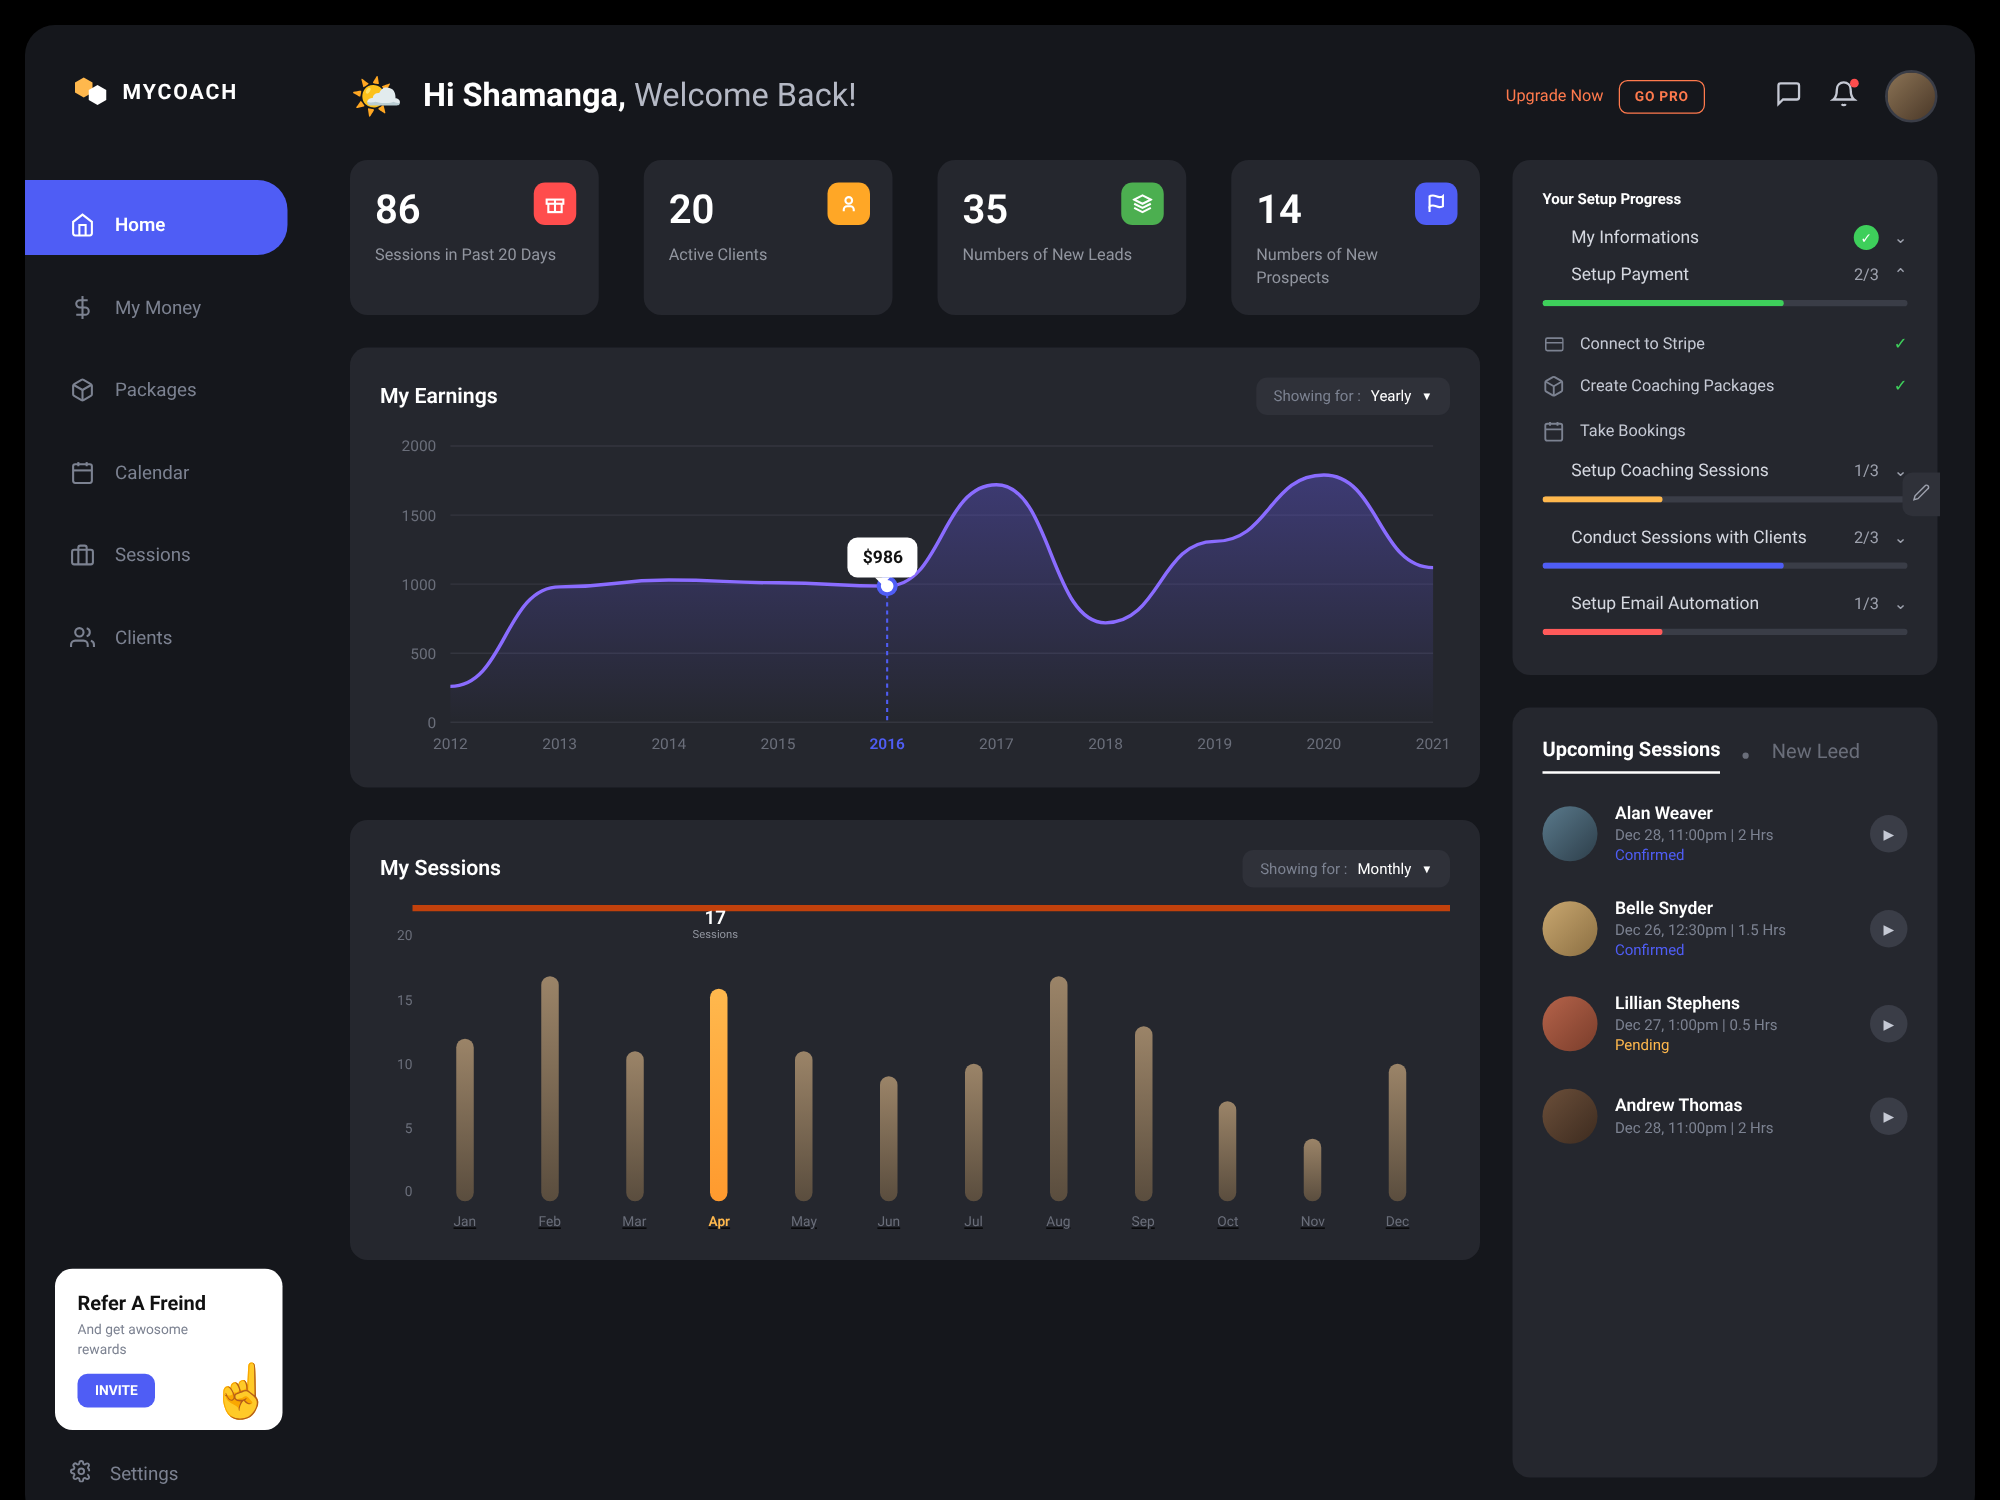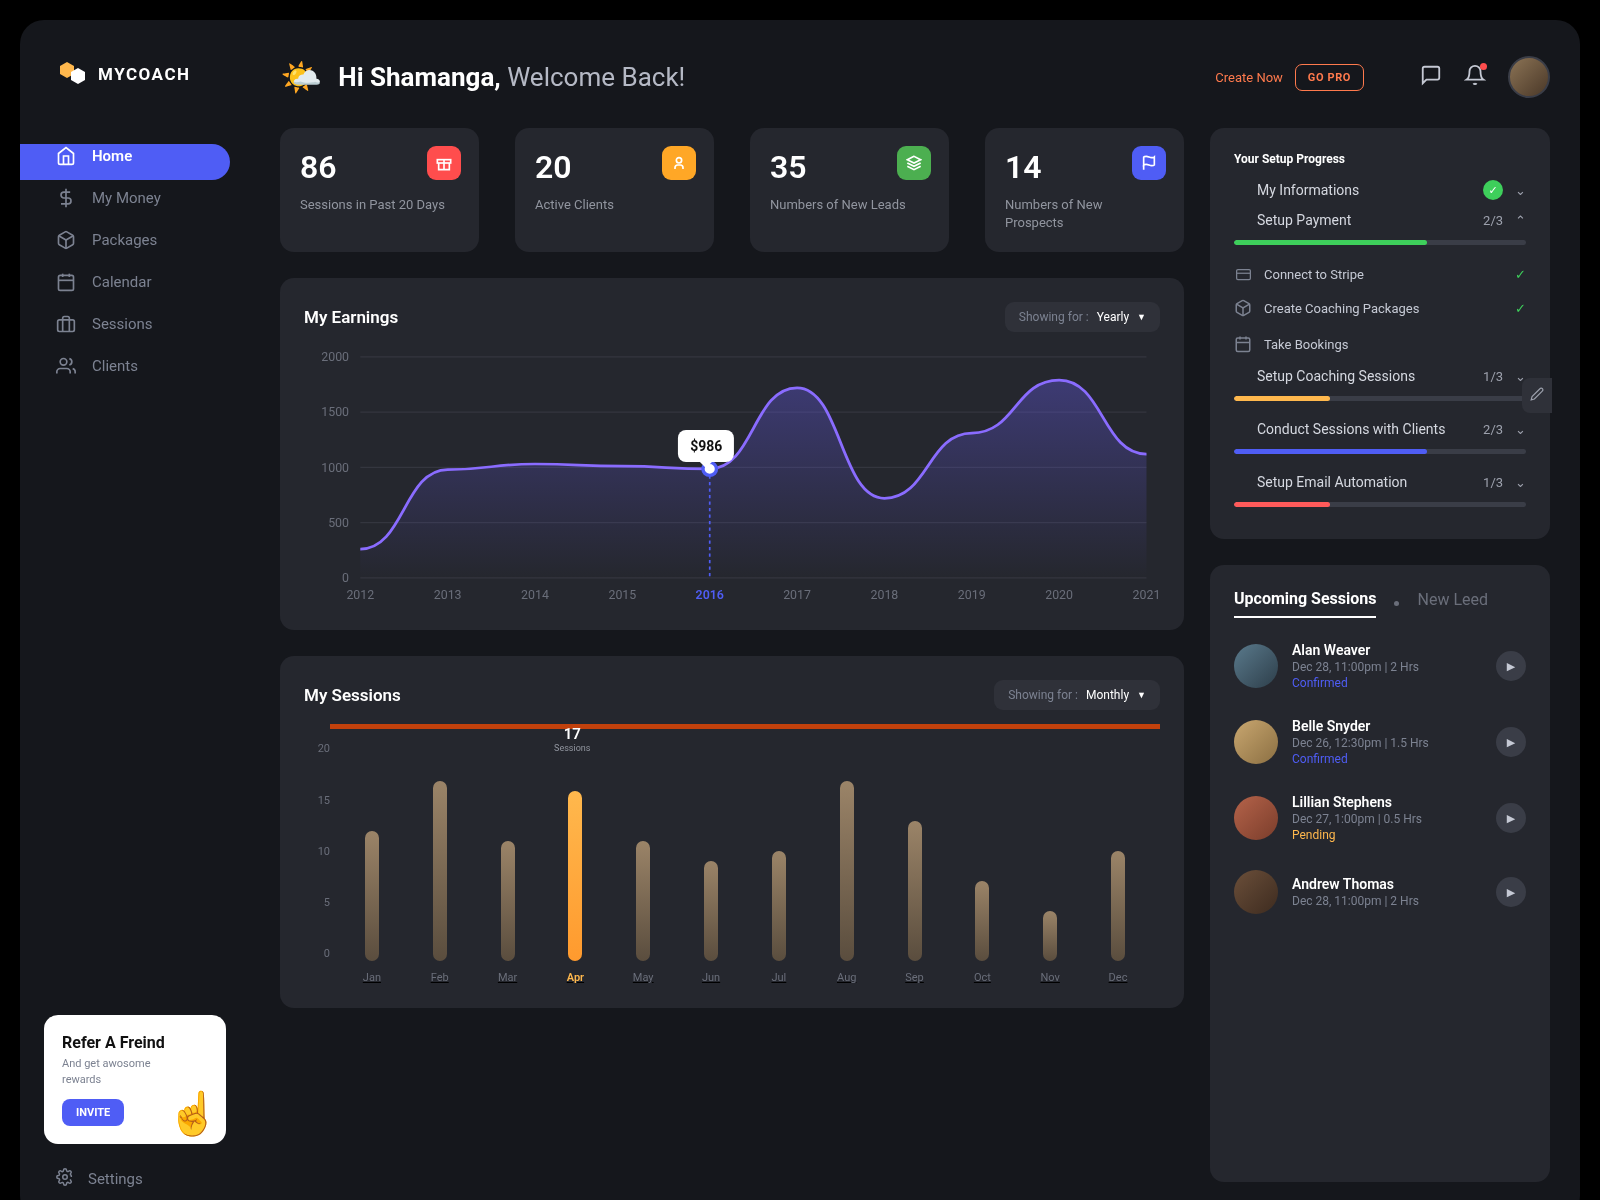--- a/index.html
+++ b/index.html
@@ -5,21 +5,21 @@
 * { box-sizing: border-box; margin: 0; padding: 0; font-family: -apple-system, BlinkMacSystemFont, 'Segoe UI', Roboto, sans-serif; }
 body { background: #000; display: flex; justify-content: center; align-items: center; min-height: 100vh; padding: 20px; }
 .app { width: 1600px; height: 1200px; background: #15171c; border-radius: 24px; display: flex; overflow: hidden; position: relative; transform-origin: top left; }
 
 
 .sidebar { width: 230px; padding: 40px 0 30px 0; display: flex; flex-direction: column; }
 .logo-row { display: flex; align-items: center; gap: 10px; padding-left: 40px; margin-bottom: 56px; }
 .logo-mark { width: 28px; height: 28px; position: relative; }
 .logo-text { color: #fff; font-weight: 700; font-size: 17px; letter-spacing: 1.5px; }
 .nav { display: flex; flex-direction: column; gap: 6px; padding-right: 20px; }
-.nav-item { display: flex; align-items: center; gap: 16px; padding: 2px 18px 14px 36px; color: #7c8291; font-size: 15px; cursor: pointer; border-radius: 0 24px 24px 0; }
+.nav-item { display: flex; align-items: center; gap: 16px; padding: 26px 18px 14px 36px; color: #7c8291; font-size: 15px; cursor: pointer; border-radius: 0 24px 24px 0; }
 .nav-item.active { background: #4f5df5; color: #fff; font-weight: 600; }
 .nav-item .ico { width: 20px; height: 20px; display: flex; align-items: center; justify-content: center; }
 .refer-card { margin: auto 24px 24px 24px; background: #fff; border-radius: 14px; padding: 18px; position: relative; overflow: hidden; }
 .refer-title { font-weight: 700; font-size: 16px; color: #111; }
 .refer-sub { font-size: 11px; color: #7c8291; margin-top: 4px; max-width: 120px; line-height: 1.4; }
 .invite-btn { margin-top: 12px; background: #4f5df5; color: #fff; border: none; padding: 7px 14px; border-radius: 8px; font-size: 11px; font-weight: 700; cursor: pointer; }
 .hand { position: absolute; right: 6px; bottom: 6px; font-size: 42px; }
 .settings-row { display: flex; align-items: center; gap: 14px; padding-left: 36px; color: #7c8291; font-size: 15px; cursor: pointer; }
 
 
@@ -190,21 +190,21 @@
           </svg></span>
       <span>Settings</span>
     </div>
   </aside>
 
   <main class="main">
     <div class="topbar">
       <span class="greet-icon">🌤️</span>
       <div class="greet"><strong>Hi Shamanga,</strong> <span>Welcome Back!</span></div>
       <div class="upgrade">
-        <span class="upgrade-text">Create Now</span>
+        <span class="upgrade-text">Upgrade Now</span>
         <button class="gopro">GO PRO</button>
       </div>
       <div class="top-icons">
         <span class="top-icon"><svg width="22" height="22" viewBox="0 0 24 24" fill="none" stroke="currentColor" stroke-width="2">
               <path d="M21 15a2 2 0 0 1-2 2H7l-4 4V5a2 2 0 0 1 2-2h14a2 2 0 0 1 2 2z"></path>
             </svg></span>
         <span class="top-icon"><svg width="22" height="22" viewBox="0 0 24 24" fill="none" stroke="currentColor" stroke-width="2">
               <path d="M18 8A6 6 0 0 0 6 8c0 7-3 9-3 9h18s-3-2-3-9"></path>
               <path d="M13.73 21a2 2 0 0 1-3.46 0"></path>
             </svg><span class="dot"></span></span>

